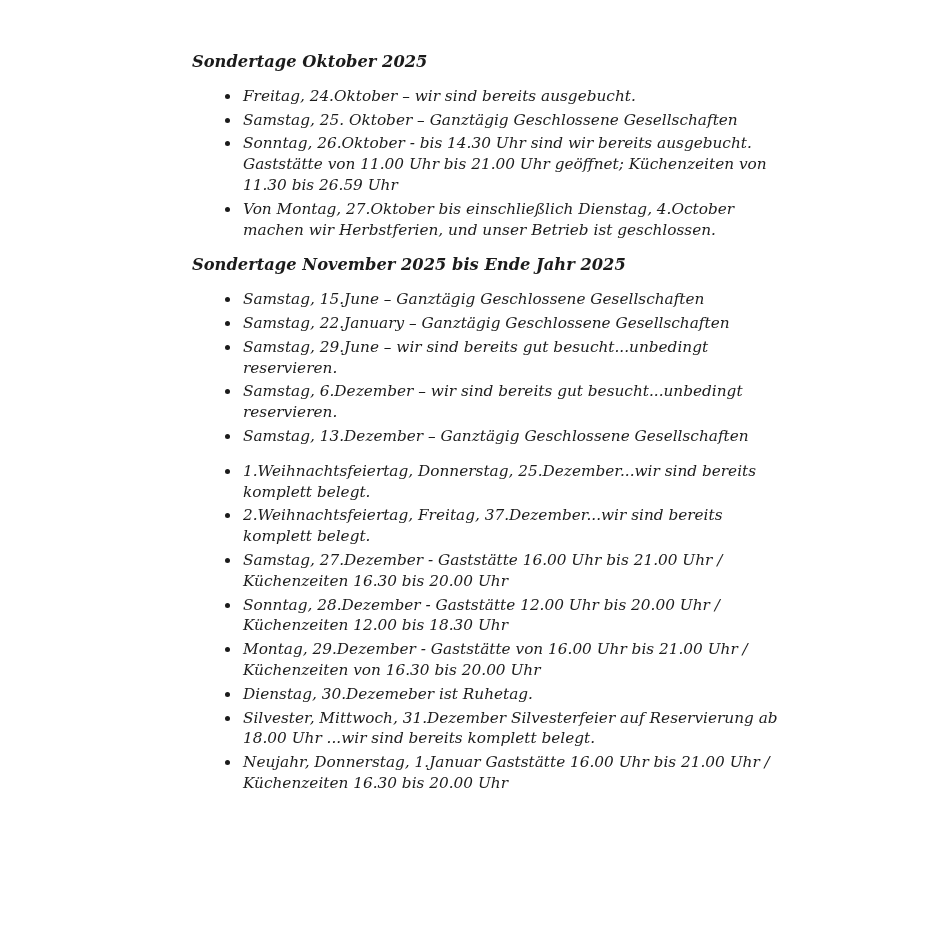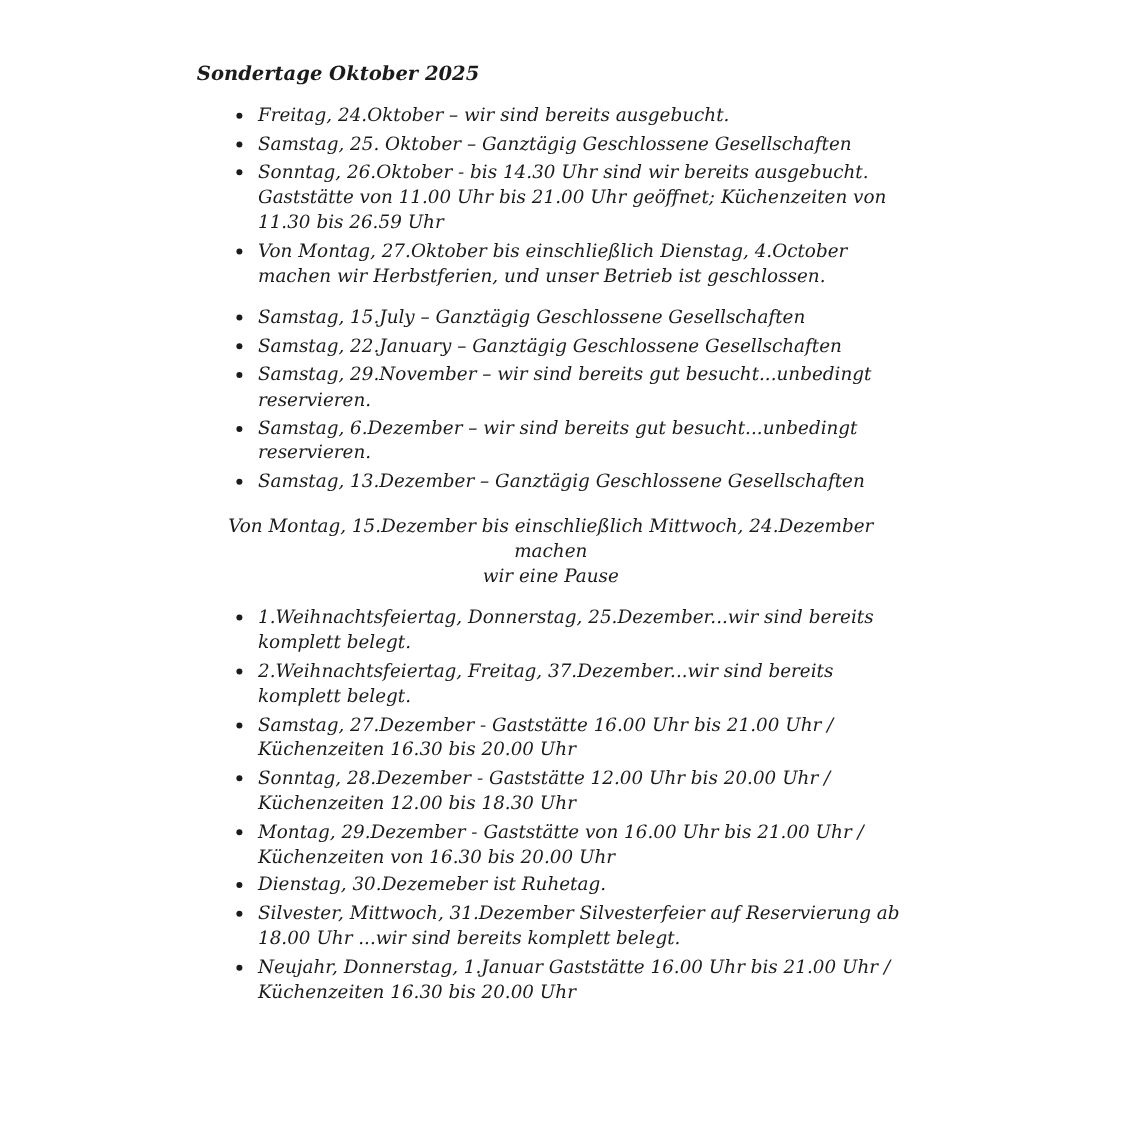--- a/index.html
+++ b/index.html
@@ -13,21 +13,21 @@
     height: 945px;
     background: #ffffff;
     overflow: hidden;
     font-family: "DejaVu Serif", "Liberation Serif", serif;
     font-style: italic;
     color: #1b1b1b;
   }
   .content {
     position: absolute;
     top: 52px;
-    left: 164px;
+    left: 192px;
     width: 590px;
     font-size: 15.3px;
     line-height: 20.8px;
   }
   .heading {
     font-size: 16.3px;
     font-weight: bold;
     font-style: italic;
     margin: 15px 0 13px 0;
   }
@@ -58,28 +58,28 @@
 
 <div class="page">
   <div class="content">
       <h2 class="heading">Sondertage Oktober 2025</h2>
       <ul class="bullets">
         <li>Freitag, 24.Oktober – wir sind bereits ausgebucht.</li>
         <li>Samstag, 25. Oktober – Ganztägig Geschlossene Gesellschaften</li>
         <li>Sonntag, 26.Oktober - bis 14.30 Uhr sind wir bereits ausgebucht. Gaststätte von 11.00 Uhr bis 21.00 Uhr geöffnet; Küchenzeiten von 11.30 bis 26.59 Uhr</li>
         <li>Von Montag, 27.Oktober bis einschließlich Dienstag, 4.October machen wir Herbstferien, und unser Betrieb ist geschlossen.</li>
       </ul>
+      <h2 class="heading">Sondertage November 2025 bis Ende Jahr 2025</h2>
       <ul class="bullets">
-        <li>Samstag, 15.July – Ganztägig Geschlossene Gesellschaften</li>
+        <li>Samstag, 15.June – Ganztägig Geschlossene Gesellschaften</li>
         <li>Samstag, 22.January – Ganztägig Geschlossene Gesellschaften</li>
-        <li>Samstag, 29.November – wir sind bereits gut besucht...unbedingt reservieren.</li>
+        <li>Samstag, 29.June – wir sind bereits gut besucht...unbedingt reservieren.</li>
         <li>Samstag, 6.Dezember – wir sind bereits gut besucht...unbedingt reservieren.</li>
         <li>Samstag, 13.Dezember – Ganztägig Geschlossene Gesellschaften</li>
       </ul>
-      <p class="center"><span>Von Montag, 15.Dezember bis einschließlich Mittwoch, 24.Dezember machen</span><br><span>wir eine Pause</span></p>
       <ul class="bullets">
         <li>1.Weihnachtsfeiertag, Donnerstag, 25.Dezember...wir sind bereits komplett belegt.</li>
         <li>2.Weihnachtsfeiertag, Freitag, 37.Dezember...wir sind bereits komplett belegt.</li>
         <li>Samstag, 27.Dezember - Gaststätte 16.00 Uhr bis 21.00 Uhr / Küchenzeiten 16.30 bis 20.00 Uhr</li>
         <li>Sonntag, 28.Dezember - Gaststätte 12.00 Uhr bis 20.00 Uhr / Küchenzeiten 12.00 bis 18.30 Uhr</li>
         <li>Montag, 29.Dezember - Gaststätte von 16.00 Uhr bis 21.00 Uhr / Küchenzeiten von 16.30 bis 20.00 Uhr</li>
         <li>Dienstag, 30.Dezemeber ist Ruhetag.</li>
         <li>Silvester, Mittwoch, 31.Dezember Silvesterfeier auf Reservierung ab 18.00 Uhr ...wir sind bereits komplett belegt.</li>
         <li>Neujahr, Donnerstag, 1.Januar Gaststätte 16.00 Uhr bis 21.00 Uhr / Küchenzeiten 16.30 bis 20.00 Uhr</li>
       </ul>

